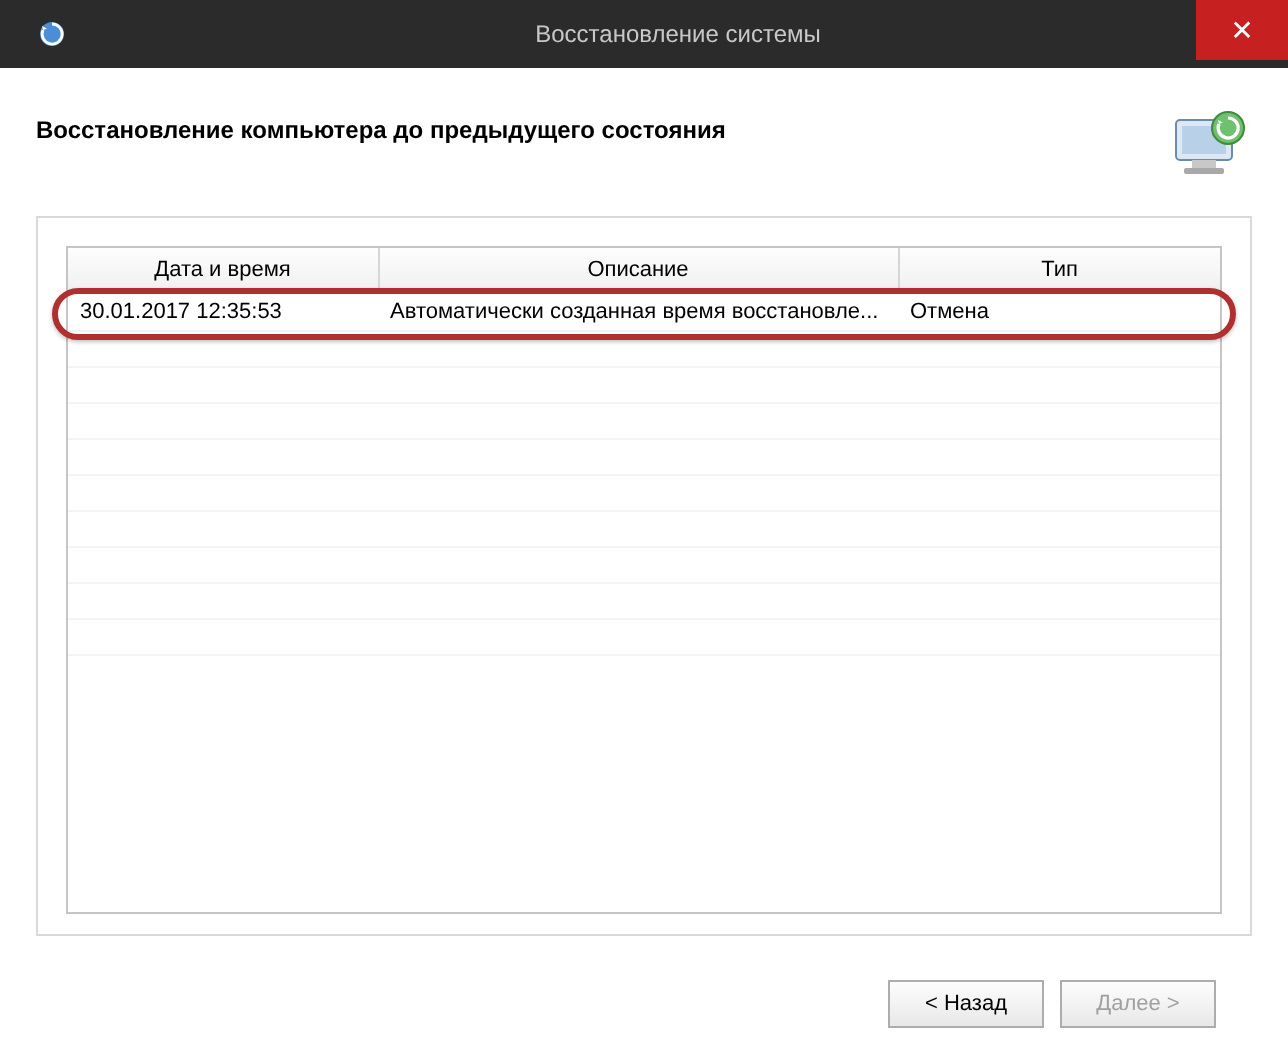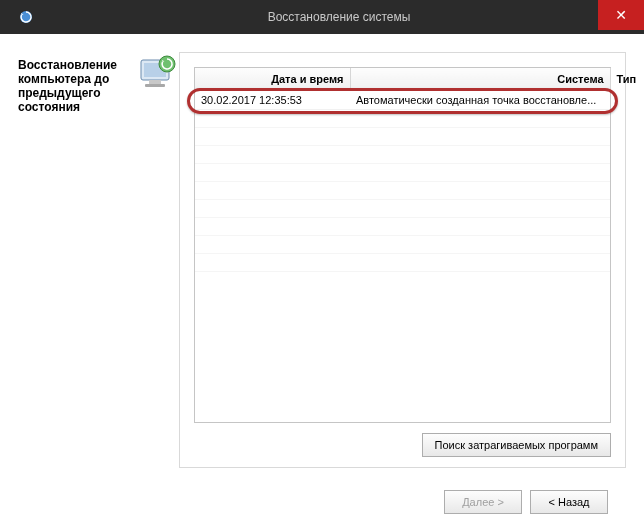--- a/index.html
+++ b/index.html
@@ -49,21 +49,21 @@
       display: flex;
       align-items: center;
       justify-content: center;
       cursor: pointer;
     }
     .close-btn span { color: #fff; font-size: 14px; line-height: 1; }
     .content-wrap {
       padding: 18px 18px 12px 18px;
       flex: 1;
       display: flex;
-      flex-direction: row;
+      flex-direction: column;
     }
     .header-row {
       display: flex;
       align-items: flex-start;
       margin-bottom: 18px;
     }
     .header-title {
       font-size: 12px;
       font-weight: bold;
       color: #000;
@@ -92,22 +92,22 @@
       border: 1px solid #c5c5c5;
       flex: 1;
       background: #fff;
     }
     .table {
       width: 100%;
       border-collapse: collapse;
       table-layout: fixed;
     }
     .table th {
-      text-align: right;
-      font-weight: bold;
+      text-align: center;
+      font-weight: normal;
       font-size: 11px;
       background: linear-gradient(#fdfdfd, #f0f0f0);
       border-right: 1px solid #d6d6d6;
       border-bottom: 1px solid #c5c5c5;
       padding: 4px 6px;
       height: 22px;
       color: #000;
     }
     .table th:last-child { border-right: none; }
     .table td {
@@ -198,28 +198,28 @@
       </span>
     </div>
 
     <div class="panel">
 
       <div class="table-wrap">
         <table class="table">
           <thead>
             <tr>
               <th class="col-dt">Дата и время</th>
-              <th class="col-desc">Система</th>
+              <th class="col-desc">Описание</th>
               <th class="col-type">Тип</th>
             </tr>
           </thead>
           <tbody>
             <tr>
-              <td>30.02.2017 12:35:53</td>
-              <td>Автоматически созданная точка восстановле...</td>
+              <td>30.01.2017 12:35:53</td>
+              <td>Автоматически созданная время восстановле...</td>
               <td>Отмена</td>
             </tr>
             <tr class="empty-row">
                 <td></td>
                 <td></td>
                 <td></td>
               </tr>
             <tr class="empty-row">
                 <td></td>
                 <td></td>
@@ -258,25 +258,22 @@
             <tr class="empty-row">
                 <td></td>
                 <td></td>
                 <td></td>
               </tr>
           </tbody>
         </table>
         <div class="highlight-ring"></div>
       </div>
 
-      <div class="panel-footer">
-        <button class="btn">Поиск затрагиваемых программ</button>
-      </div>
     </div>
   </div>
 
   <div class="wizard-footer">
+    <button class="btn">&lt; Назад</button>
     <button class="btn" disabled="">Далее &gt;</button>
-    <button class="btn">&lt; Назад</button>
     <div class="spacer"></div>
   </div>
 
 </div>
 
 </body></html>

